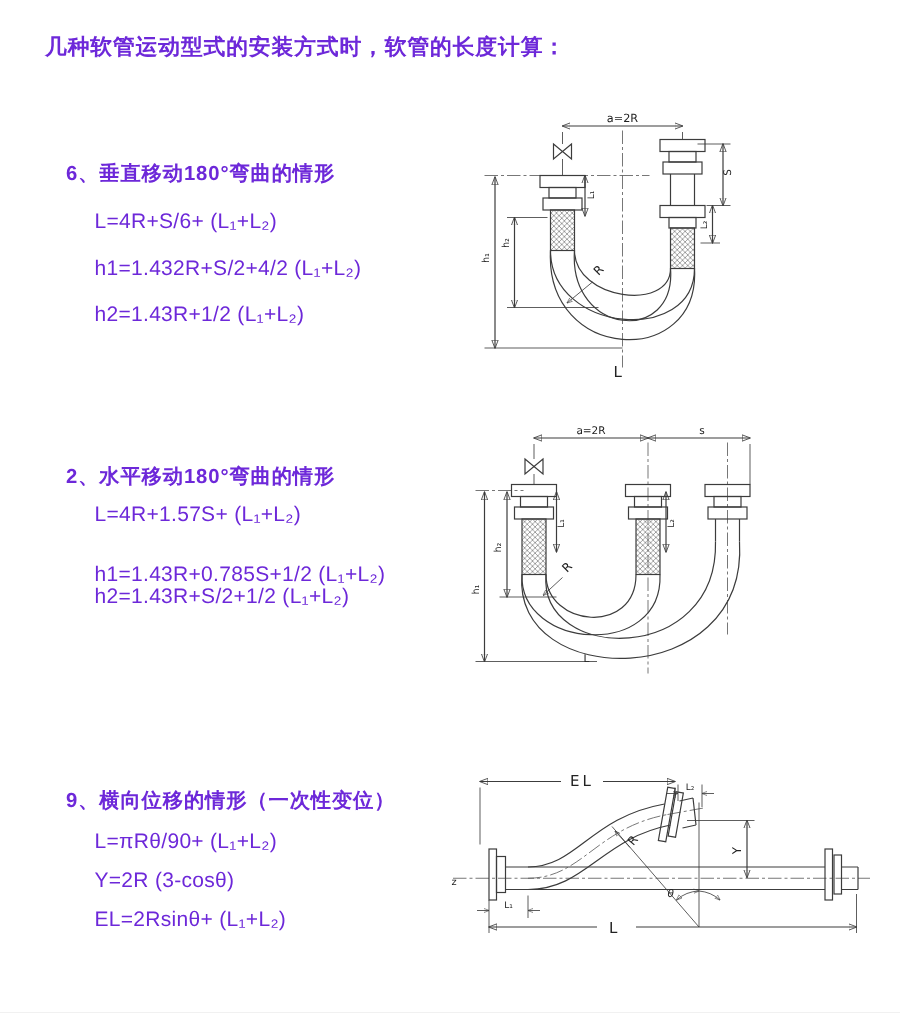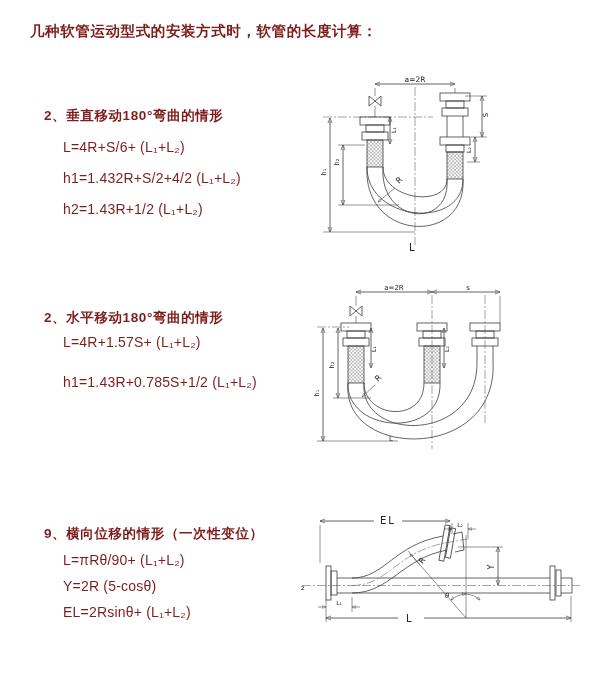--- a/index.html
+++ b/index.html
@@ -1,51 +1,52 @@
 <!DOCTYPE html>
 <html><head>
 <meta charset="utf-8">
 <style>
   html,body { margin:0; padding:0; background:#e8e8e8; }
   .page {
     position:relative; width:600px; height:675px; margin:0 auto;
     background:#ffffff; overflow:hidden;
-    font-family:"Liberation Sans","DejaVu Sans",sans-serif; color:#7f1d1d;
+    font-family:"Liberation Sans","DejaVu Sans",sans-serif; color:#6d28d9;
   }
   .doc-title   { position:absolute; left:30px; top:22px; font-size:14.5px; font-weight:700; letter-spacing:.6px; }
   .sec-heading { position:absolute; left:44px; font-size:13.5px; font-weight:700; letter-spacing:.6px; }
   .formula     { position:absolute; left:63px; font-size:14px; letter-spacing:.2px; white-space:pre; }
   svg.dwg { position:absolute; overflow:visible; }
   svg.dwg line, svg.dwg path, svg.dwg rect, svg.dwg polygon {
     stroke:#3c3c3c; stroke-width:.8; fill:none;
   }
   svg.dwg .thin { stroke-width:.55; }
   svg.dwg .cl   { stroke-width:.55; stroke:#5a5a5a; stroke-dasharray:9 2 2 2; }
   svg.dwg .braid { fill:url(#hb); stroke:#3c3c3c; }
   svg.dwg text { font-family:"DejaVu Sans","Liberation Sans",sans-serif; fill:#222; stroke:none; }
 </style>
 </head>
 <body>
 
 <div class="page">
 
   <div class="doc-title">几种软管运动型式的安装方式时，软管的长度计算：</div>
 
-  <div class="sec-heading" style="top:107px">2、垂直移动180°弯曲的情形</div>
+  <div class="sec-heading" style="top:107px">6、垂直移动180°弯曲的情形</div>
   <div class="formula" style="top:139px">L=4R+S/6+ (L₁+L₂)</div>
   <div class="formula" style="top:170px">h1=1.432R+S/2+4/2 (L₁+L₂)</div>
   <div class="formula" style="top:201px">h2=1.43R+1/2 (L₁+L₂)</div>
 
   <div class="sec-heading" style="top:309px">2、水平移动180°弯曲的情形</div>
   <div class="formula" style="top:334px">L=4R+1.57S+ (L₁+L₂)</div>
   <div class="formula" style="top:374px">h1=1.43R+0.785S+1/2 (L₁+L₂)</div>
+  <div class="formula" style="top:389px">h2=1.43R+S/2+1/2 (L₁+L₂)</div>
 
   <div class="sec-heading" style="top:525px">9、横向位移的情形（一次性变位）</div>
   <div class="formula" style="top:552px">L=πRθ/90+ (L₁+L₂)</div>
-  <div class="formula" style="top:578px">Y=2R (5-cosθ)</div>
+  <div class="formula" style="top:578px">Y=2R (3-cosθ)</div>
   <div class="formula" style="top:604px">EL=2Rsinθ+ (L₁+L₂)</div>
 
   <svg width="0" height="0" style="position:absolute">
     <defs>
       <pattern id="hb" width="3.5" height="3.5" patternUnits="userSpaceOnUse">
         <path d="M0,3.5 L3.5,0 M0,0 L3.5,3.5" stroke="#767676" stroke-width="0.45"></path>
       </pattern>
     </defs>
   </svg>
 

